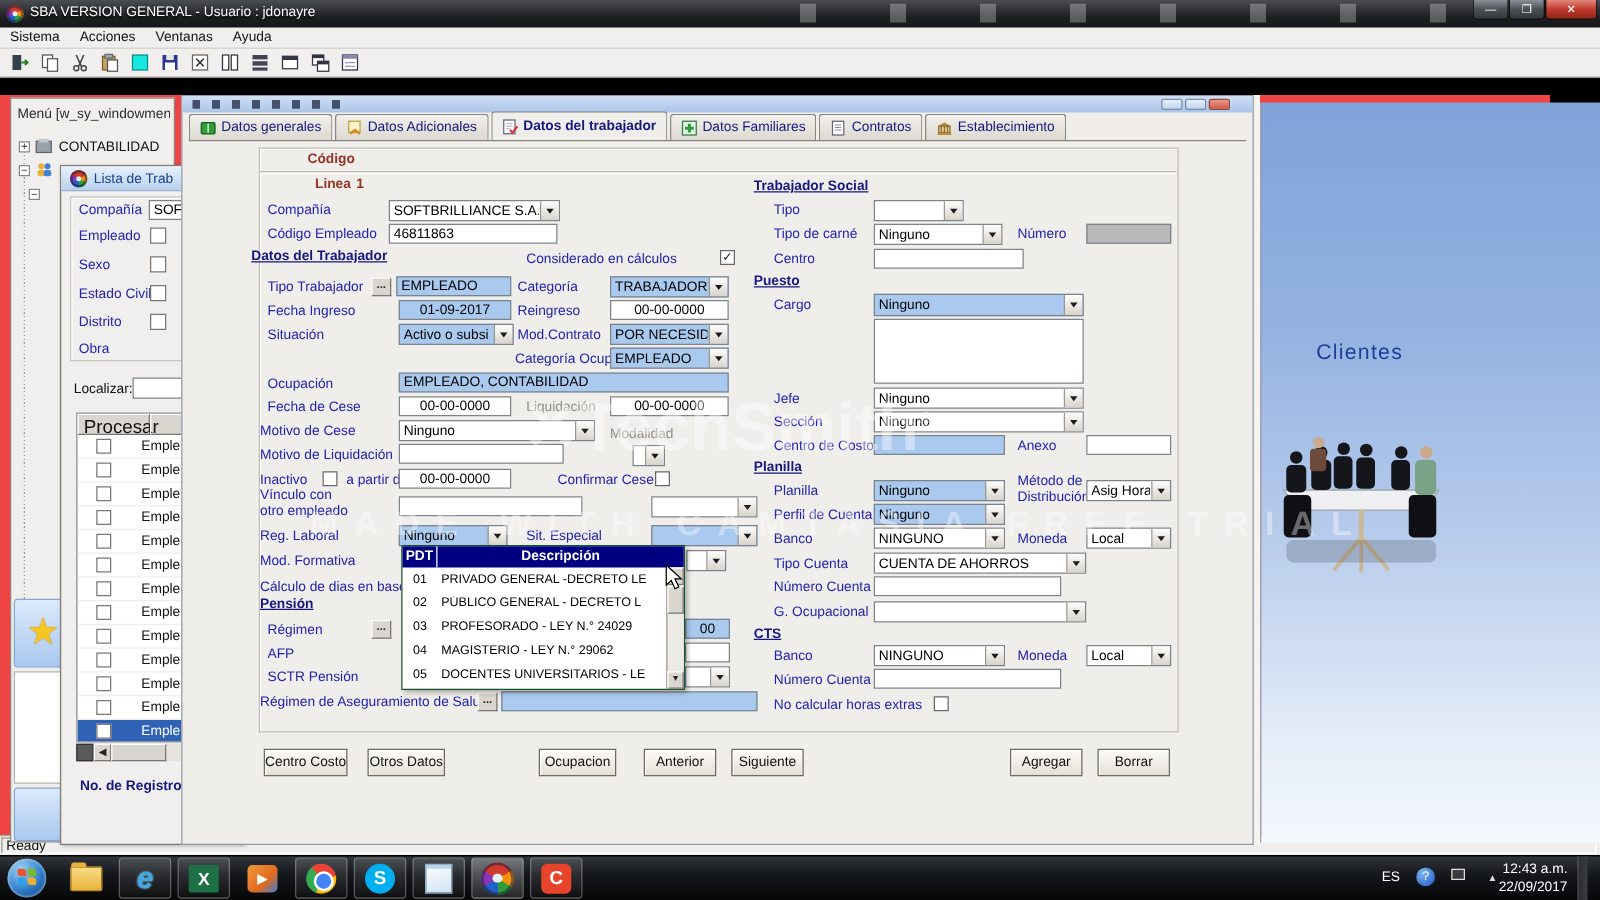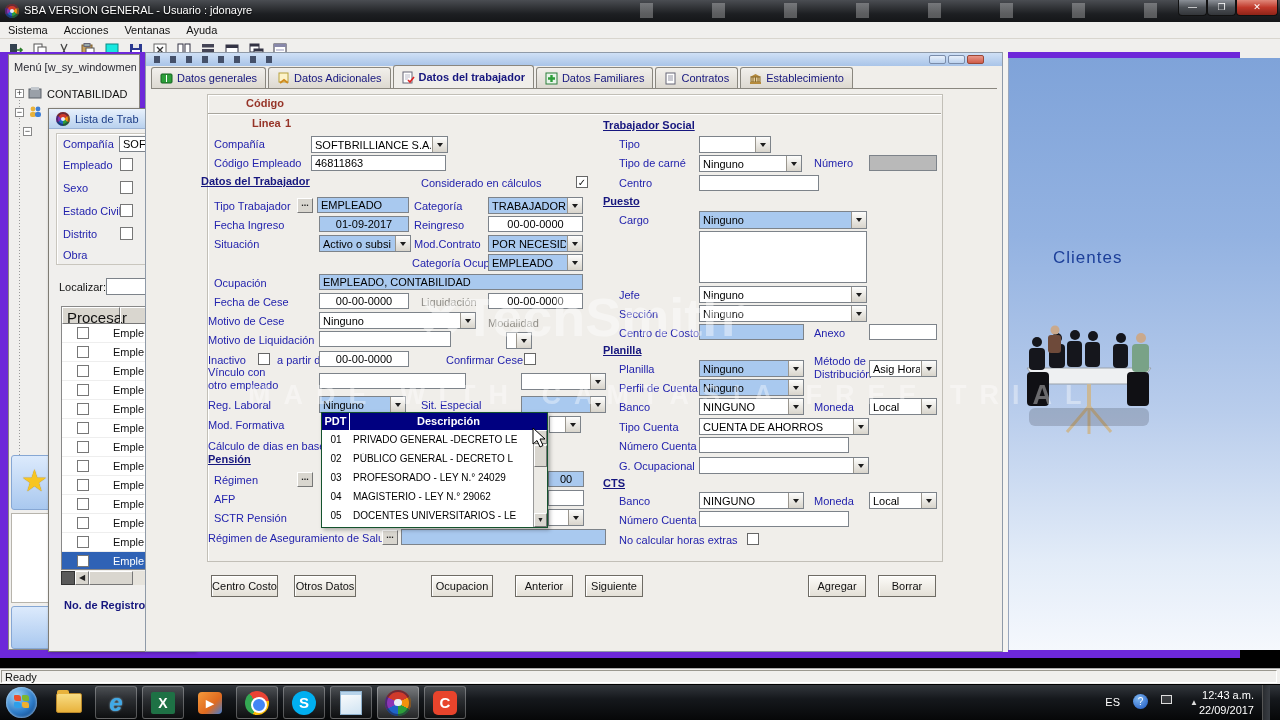--- a/index.html
+++ b/index.html
@@ -20,21 +20,21 @@
   .winbtn.close{background:linear-gradient(#e0887a,#c0392b 50%,#8e2418);width:42px;}
 
   
   .menubar{position:absolute;left:0;top:22px;width:1280px;height:17px;background:#f0efed;border-bottom:1px solid #d8d5ce;display:flex;align-items:center;}
   .menuitem{font-size:11px;color:#111;padding:0 8px;}
   .toolbar{position:absolute;left:0;top:39px;width:1280px;height:23px;background:#f0efed;border-bottom:1px solid #b8b5ae;display:flex;align-items:center;padding-left:4px;}
   .tico{width:24px;height:19px;display:flex;align-items:center;justify-content:center;}
   .tico svg{display:block;}
 
   
-  .workspace{position:absolute;left:0;top:52px;width:1240px;height:606px;background:#6d28d9;}
+  .workspace{position:absolute;left:0;top:76px;width:1240px;height:606px;background:#ef4444;}
 
   
   .menu-panel{position:absolute;left:8px;top:2px;width:132px;height:596px;background:#f0efed;border:1px solid #8a877f;z-index:1;}
   .mp-title{position:absolute;left:5px;top:6px;font-size:11px;color:#2a2a33;white-space:nowrap;overflow:hidden;width:122px;}
   .tnodebox{position:absolute;width:9px;height:9px;background:#fff;border:1px solid #888;font-size:9px;line-height:7px;text-align:center;color:#333;}
   .tnodebox.plus::after{content:"+";} .tnodebox.minus::after{content:"−";}
   .tlabel{position:absolute;font-size:11px;color:#111;white-space:nowrap;}
   .dotline{position:absolute;width:1px;background:repeating-linear-gradient(#999 0 1px,transparent 1px 3px);}
   .sideblue{position:absolute;left:2px;width:40px;background:linear-gradient(#dceafc,#a9c8ef);border:1px solid #86a7d4;border-radius:3px;}
   .sidewhite{position:absolute;left:2px;width:40px;background:#fff;border:1px solid #b7b4ac;}

